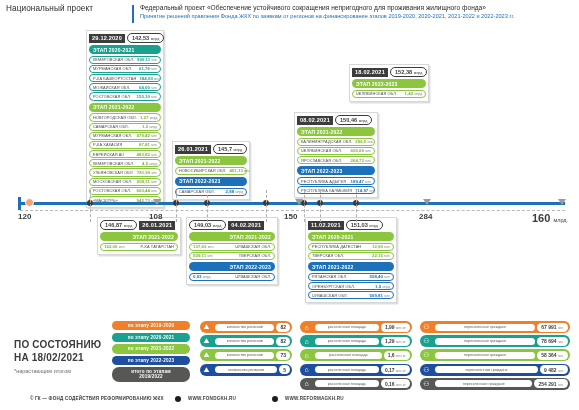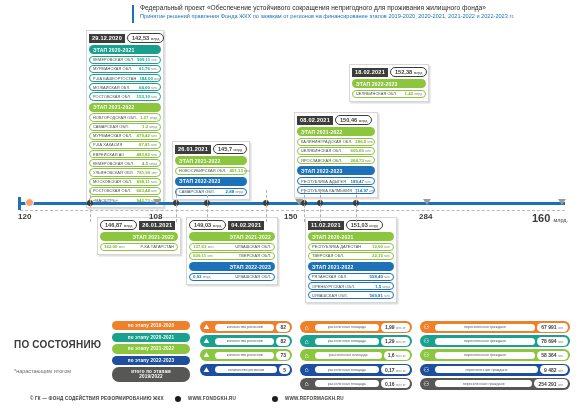--- a/index.html
+++ b/index.html
@@ -91,20 +91,21 @@
   
   .footer { position:absolute; left:0; top:392px; width:579px; height:18px; }
   .f-txt { position:absolute; font-size:4.6px; font-weight:bold; color:#3c3c3b; letter-spacing:.2px; }
   .f-dot { position:absolute; width:6px; height:6px; border-radius:50%; background:#1d1d1b; }
 </style>
 </head>
 <body>
 
 <div class="header">
   <div class="hdr-left">
+    <div class="l1">Национальный проект</div>
   </div>
   <div class="hdr-rule"></div>
   <div class="hdr-right">
     <div class="r1">Федеральный проект «Обеспечение устойчивого сокращения  непригодного для проживания жилищного фонда»</div>
     <div class="r2">Принятие  решений правления Фонда ЖКХ по заявкам  от регионов на финансирование этапов 2019-2020, 2020-2021, 2021-2022 и 2022-2023 гг.</div>
   </div>
 </div>
 
 <div id="cards-layer">
     <div class="card" style="left: 86px; top: 30px; width: 78px;">
@@ -321,20 +322,21 @@
       <div class="tick-lbl" style="left: 149px;">108</div>
       <div class="tick-lbl" style="left: 284px;">150</div>
       <div class="tick-lbl" style="left: 419px;">284</div>
       <div class="tick-lbl end" style="left: 532px;">160 <span class="tick-u">млрд.</span></div>
     </div>
 </div>
 
 <div class="bottom">
   <div class="status-ttl">
     <div>ПО СОСТОЯНИЮ</div>
+    <div>НА 18/02/2021</div>
   </div>
   <div class="status-sub">*нарастающим итогом</div>
   <div class="legend" id="legend">
       <div class="lg-pill" style="background: rgb(240, 127, 42);">по этапу 2019-2020</div>
       <div class="lg-pill" style="background: rgb(25, 160, 143);">по этапу 2020-2021</div>
       <div class="lg-pill" style="background: rgb(140, 198, 63);">по этапу 2021-2022</div>
       <div class="lg-pill" style="background: rgb(29, 79, 158);">по этапу 2022-2023</div>
       <div class="lg-pill" style="background: rgb(87, 87, 86);">итого по этапам 2019/2022</div>
     </div>
   <div id="statcols">

